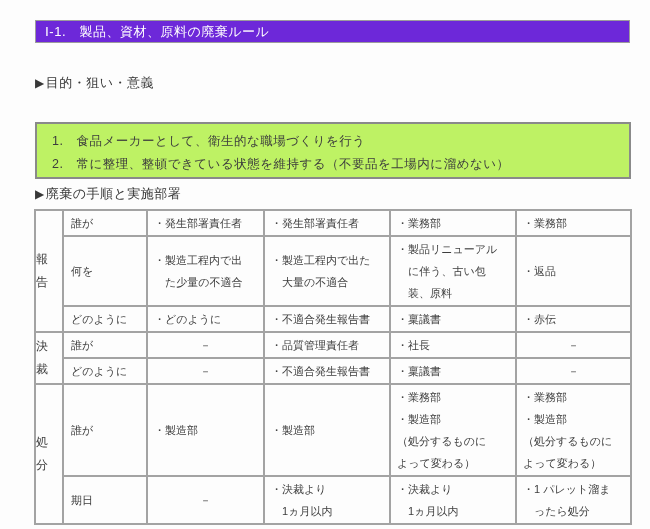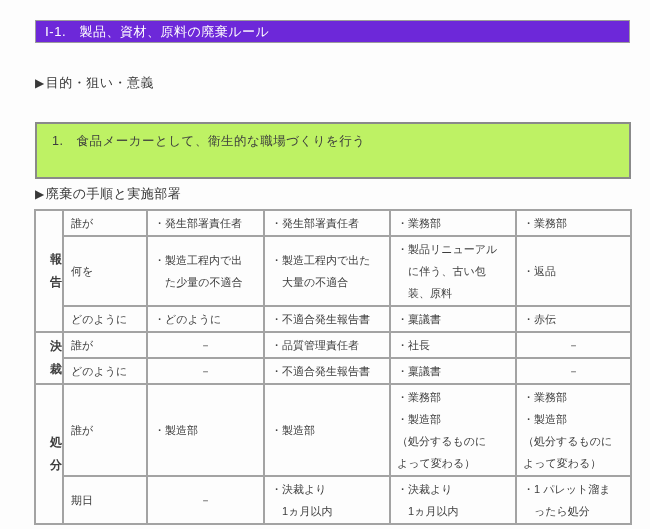--- a/index.html
+++ b/index.html
@@ -46,21 +46,21 @@
   
   table.rule-table {
     position: absolute; left: 34px; top: 209px; width: 596px;
     border-collapse: collapse; table-layout: fixed;
   }
   .rule-table td {
     border: 2px solid #a3a3a3;
     font-size: 11px; line-height: 22px; color: #3d3d3d;
     vertical-align: middle; overflow: hidden;
   }
-  .rule-table td.grp { text-align: right; padding: 0; font-weight: bold; }
+  .rule-table td.grp { text-align: left; padding: 0; }
   .rule-table td.grp span {
     display: inline-block; width: 1em; font-size: 12px;
     word-break: break-all; line-height: 23px; letter-spacing: 0;
   }
   .rule-table td.lbl { padding: 1px 4px 1px 7px; white-space: nowrap; }
   .rule-table td.cell {
     white-space: pre-line;
     padding: 1px 4px 1px 17px; text-indent: -11px; 
   }
   .rule-table td.multi {
@@ -84,20 +84,21 @@
   <div class="title-bar">
     <span>Ⅰ-1.　製品、資材、原料の廃棄ルール</span>
   </div>
 
   <div class="heading h-purpose">
     <span class="marker">▶</span><span>目的・狙い・意義</span>
   </div>
 
   <div class="purpose-box">
     <div class="purpose-line">1.　食品メーカーとして、衛生的な職場づくりを行う</div>
+    <div class="purpose-line">2.　常に整理、整頓できている状態を維持する（不要品を工場内に溜めない）</div>
   </div>
 
   <div class="heading h-proc">
     <span class="marker">▶</span><span>廃棄の手順と実施部署</span>
   </div>
 
   <table class="rule-table">
     <colgroup>
       <col style="width:28px">
         <col style="width:84px">

